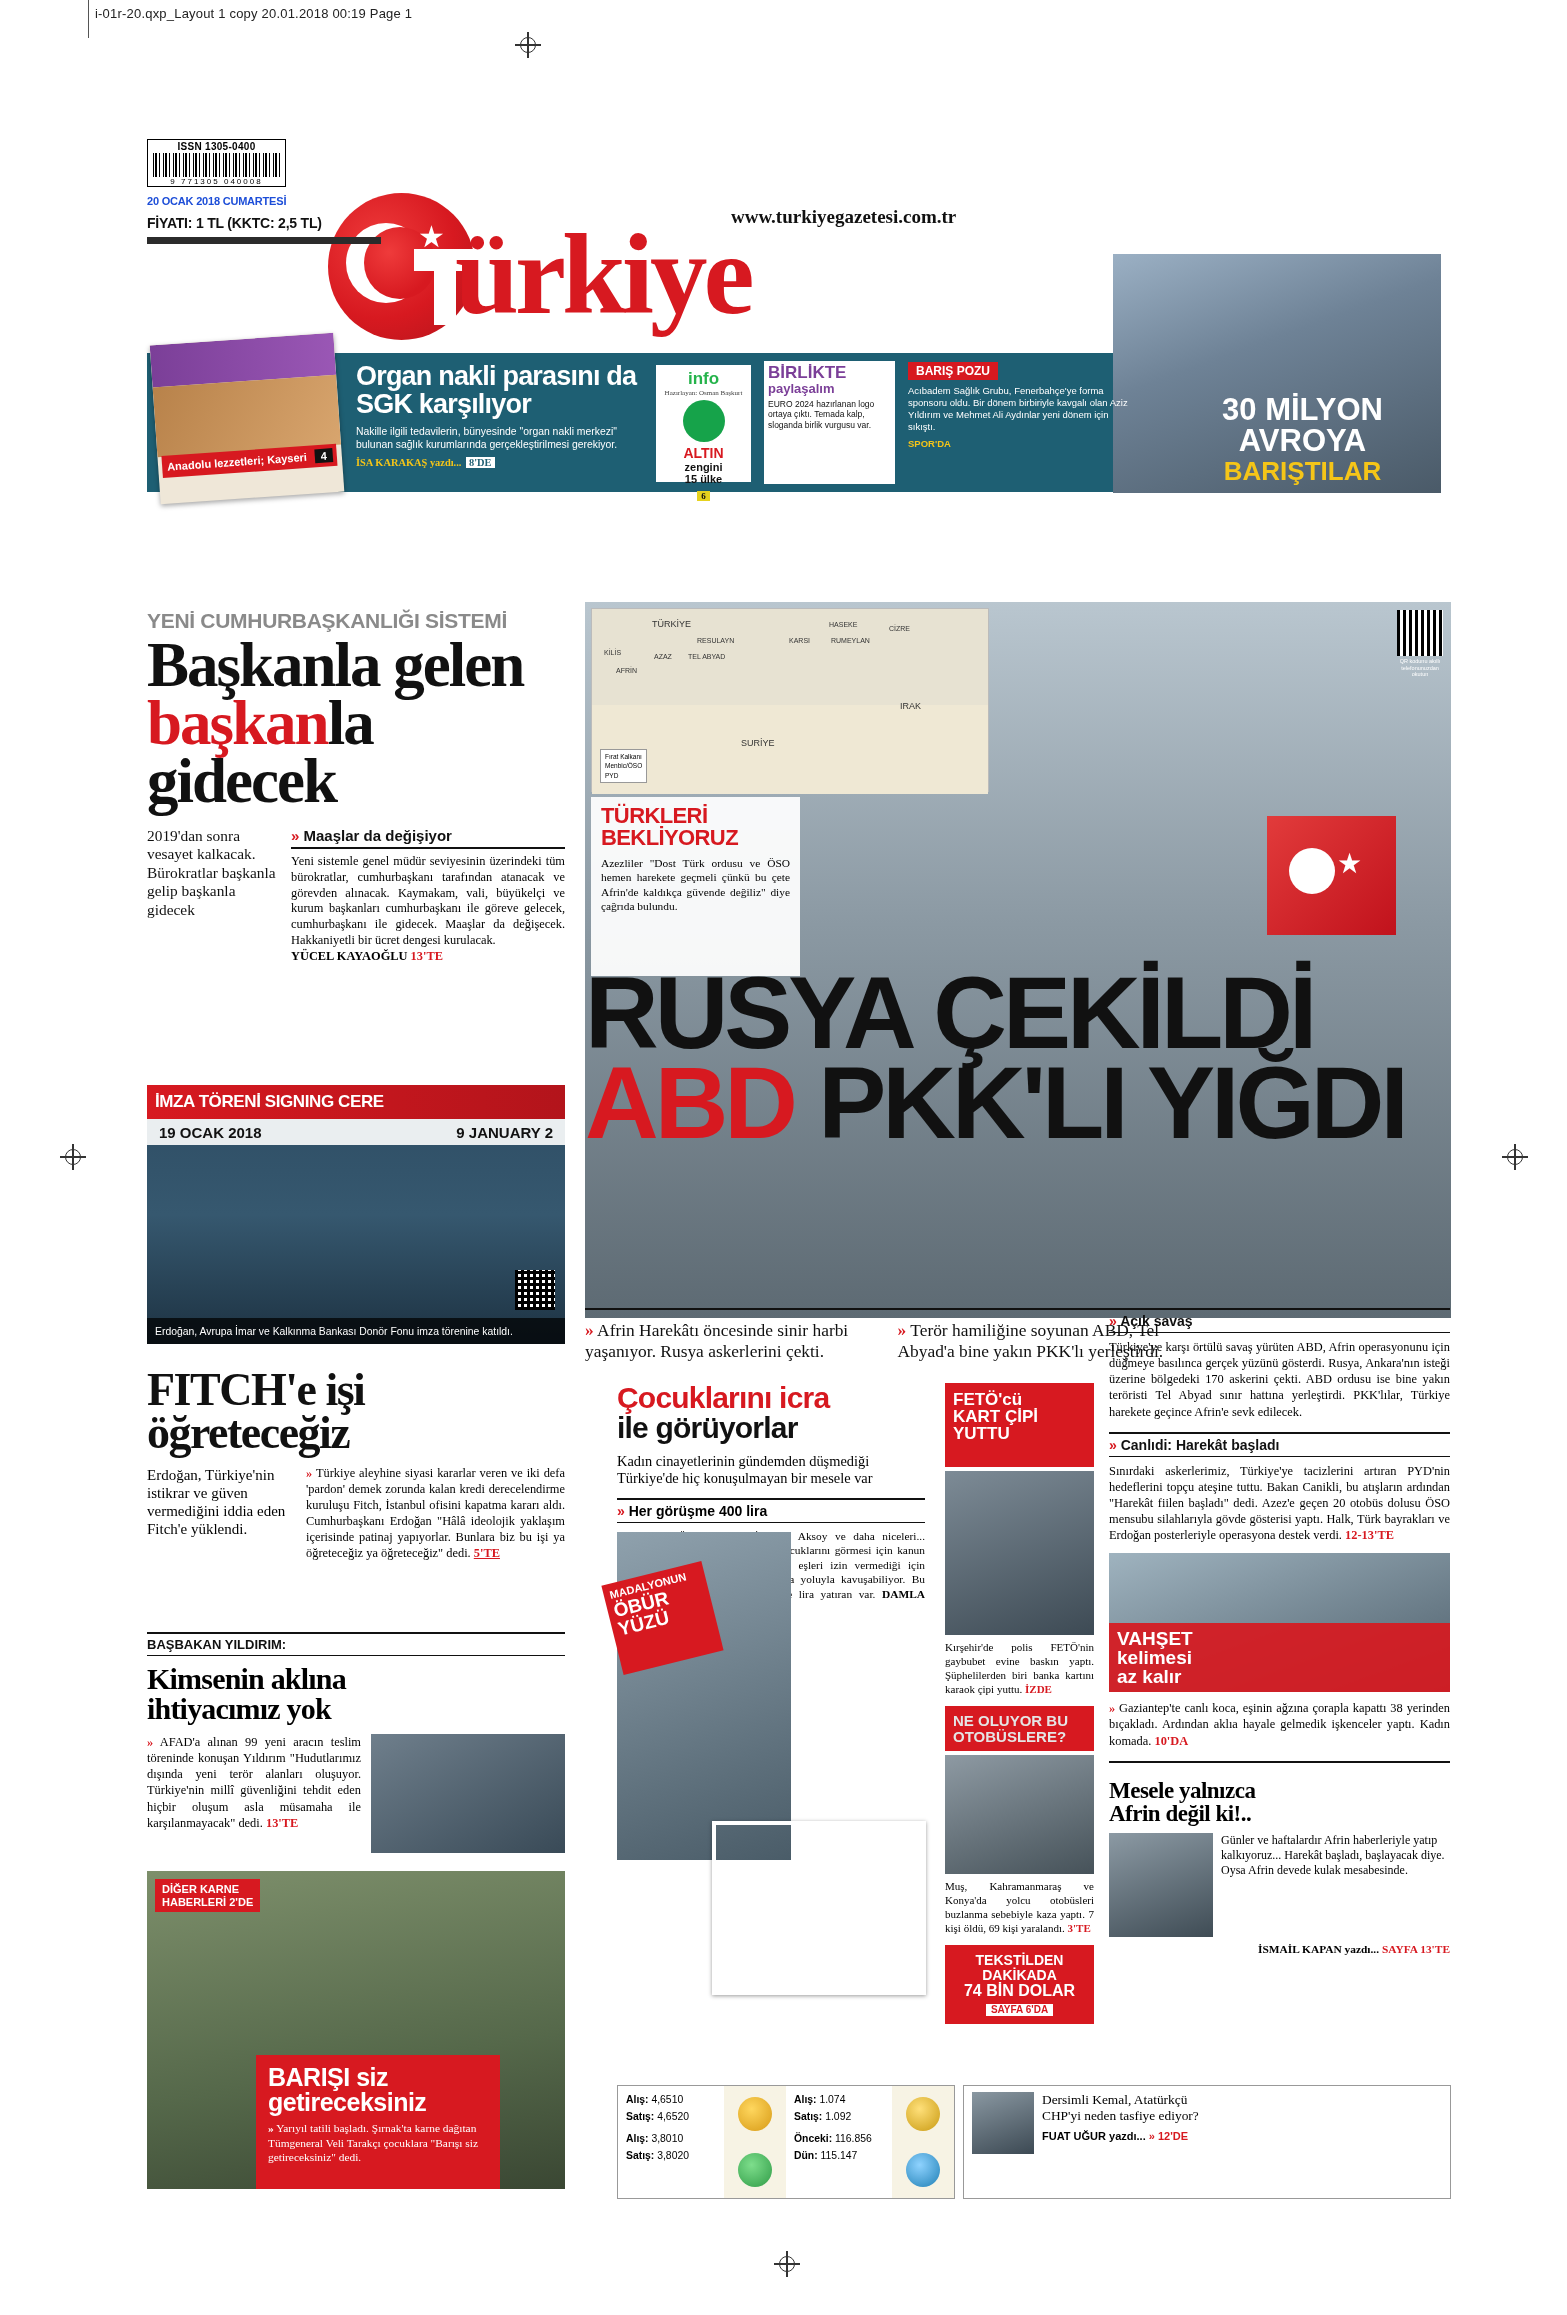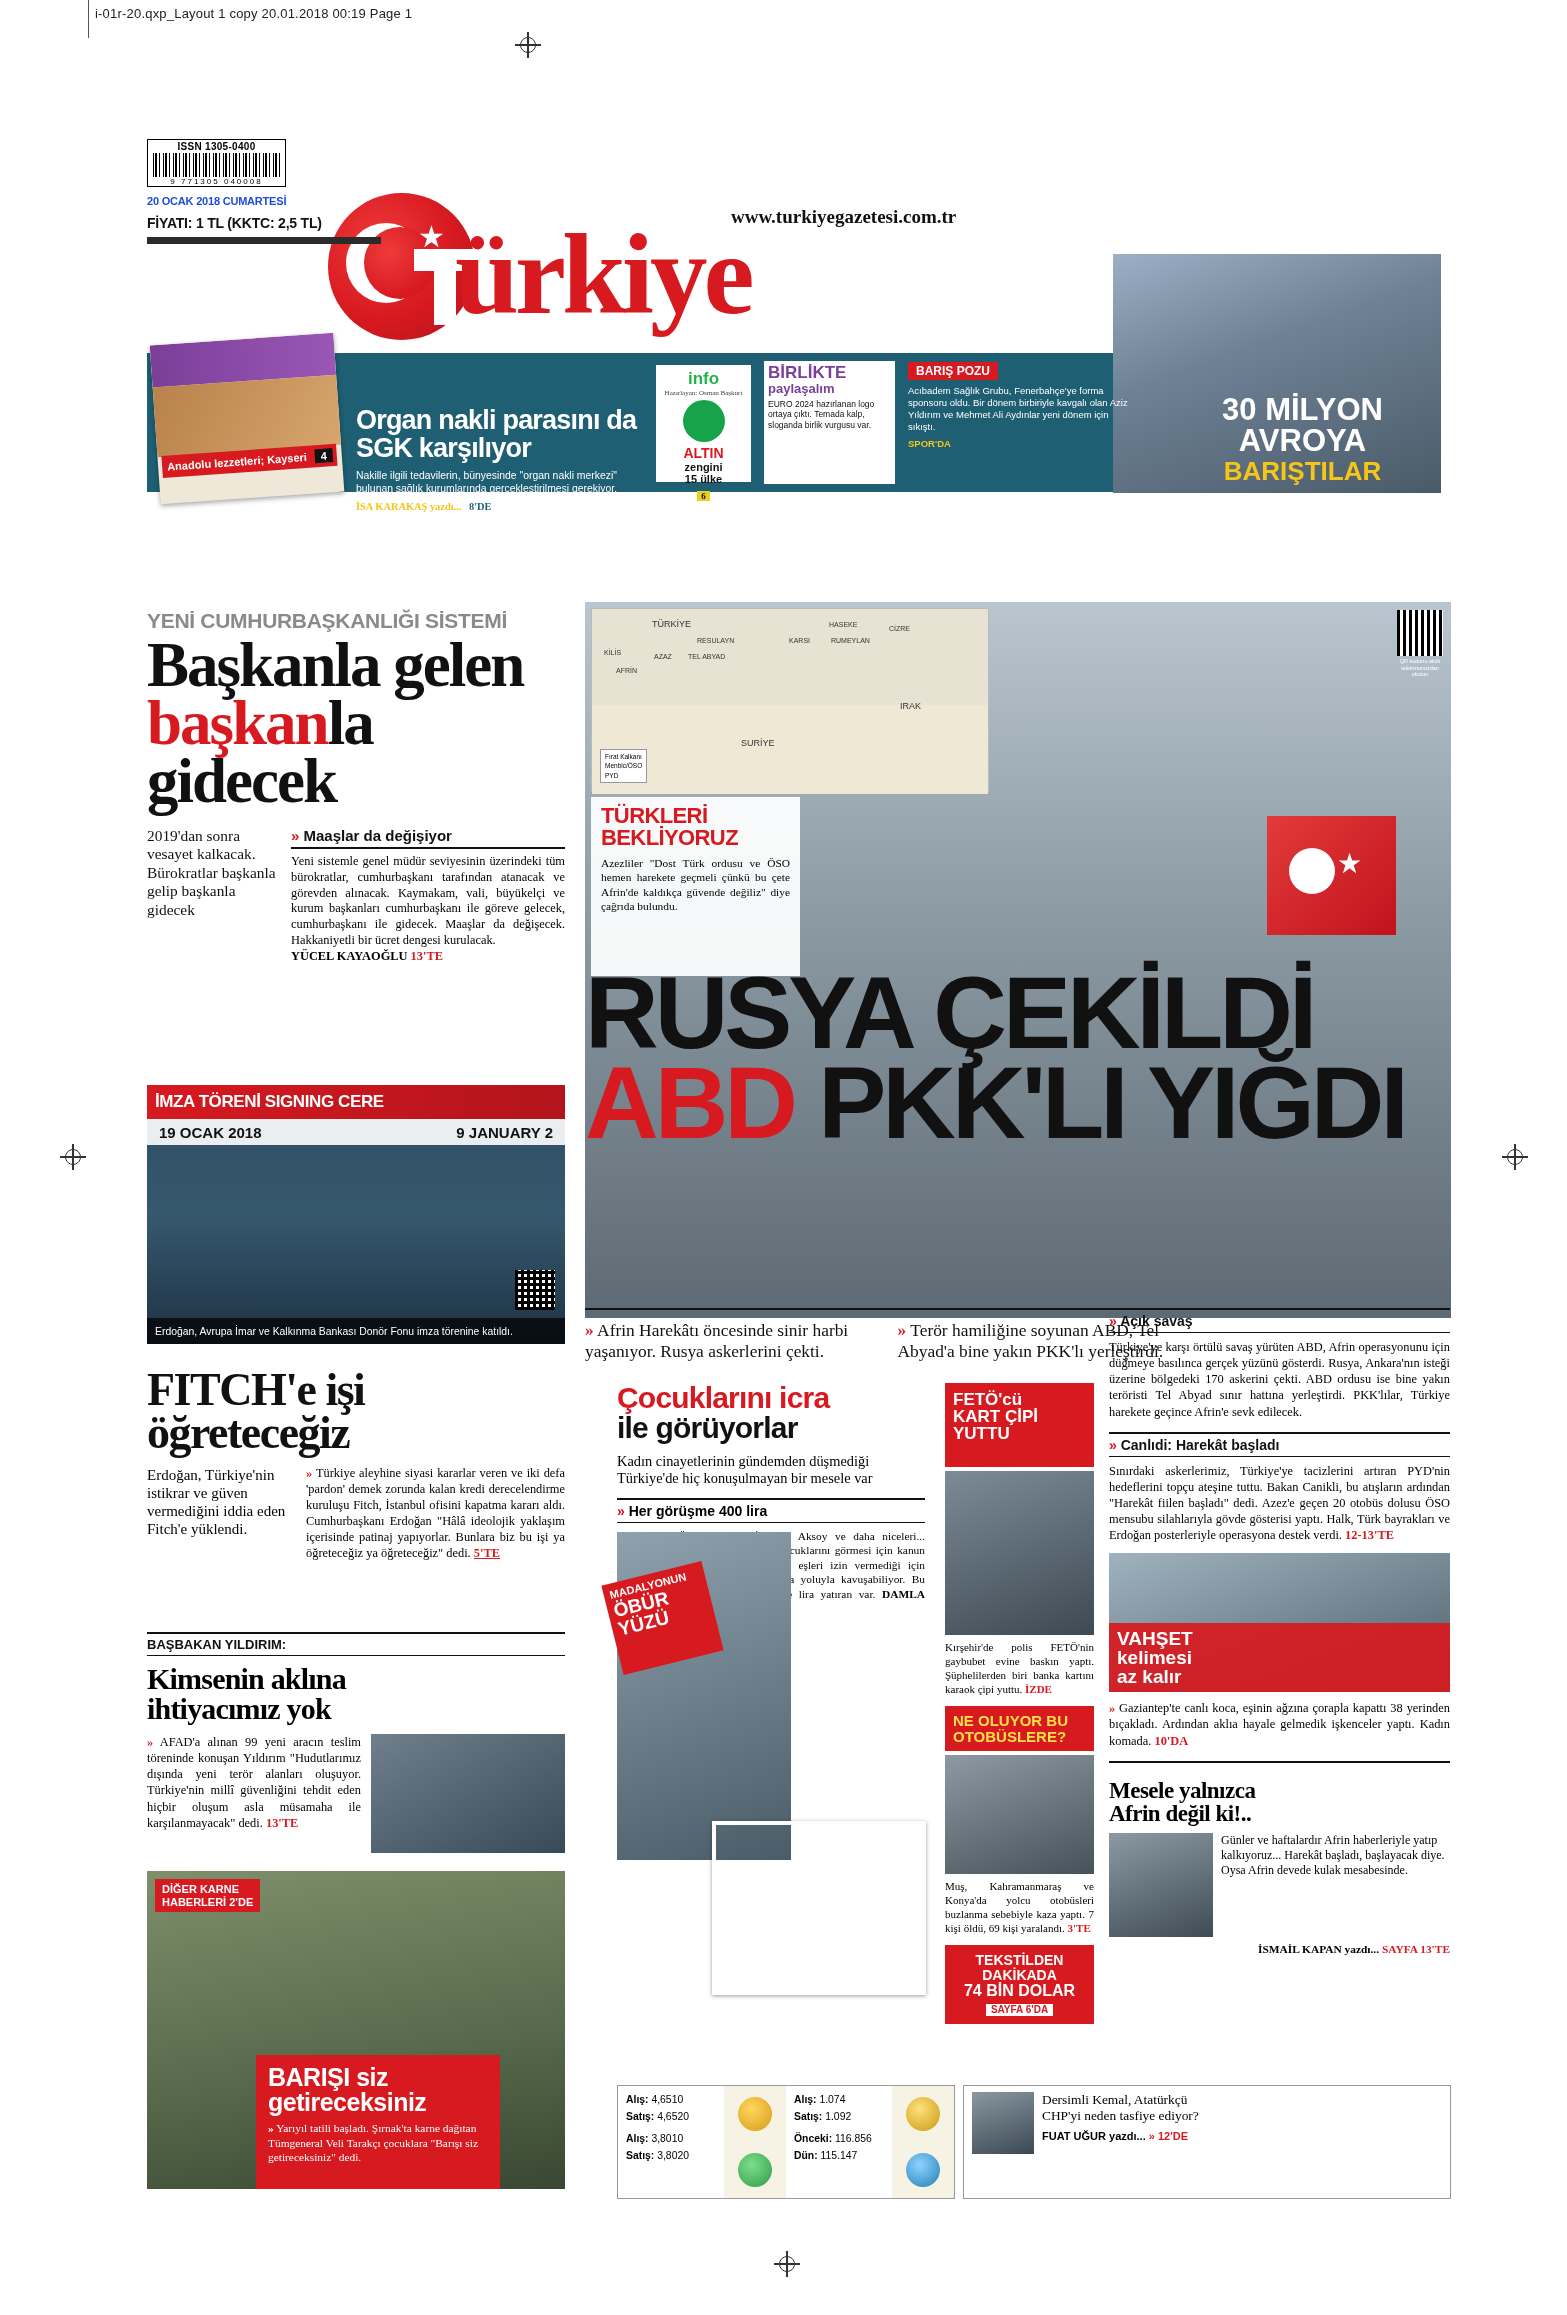--- a/index.html
+++ b/index.html
@@ -97,21 +97,21 @@
   }
   .tb-k-top{height:42px;background:linear-gradient(90deg,#7b3f98,#9a57b5);}
   .tb-k-mid{height:70px;background:linear-gradient(120deg,#b8824a,#d8a56e);}
   .tb-k-label{
     position:absolute;left:4px;bottom:26px;width:175px;height:22px;background:#d71920;
     color:#fff;font-family:"Liberation Sans",sans-serif;font-size:11px;font-weight:800;
     display:flex;align-items:center;padding-left:5px;
   }
   .tb-k-label .num{margin-left:auto;background:#111;color:#fff;padding:1px 6px;margin-right:4px;}
   .tb-organ{
-    position:absolute; left:209px; top:10px; width:289px; color:#fff;margin-top:44px;
+    position:absolute; left:209px; top:10px; width:289px; color:#fff;
   }
   .tb-organ h2{
     font-family:"Liberation Sans",sans-serif;font-size:27px;font-weight:800;line-height:1.02;
     letter-spacing:-0.8px;
   }
   .tb-organ p{
     margin-top:8px;font-family:"Liberation Sans",sans-serif;font-size:10.4px;line-height:1.22;
   }
   .tb-organ .byline{margin-top:6px;color:#f5c518;font-size:10.4px;font-weight:800;}
   .tb-organ .byline b{background:#fff;color:#1e5f73;padding:0 3px;margin-left:2px;}
@@ -347,21 +347,21 @@
     background:#d71920;color:#fff;padding:8px 8px 25px;
     font-family:"Liberation Sans",sans-serif;font-weight:800;line-height:1.0;
   }
   .feto .f1{font-size:17px;}
   .feto .f2{font-size:17px;}
   .feto .f3{font-size:17px;}
   .mid-photo{height:164px;background:linear-gradient(160deg,#7d8b96,#3d4a54);margin-top:4px;}
   .mid-text{font-family:"Liberation Serif",serif;font-size:11px;line-height:1.26;margin-top:6px;text-align:justify;}
   .mid-text .pg{color:#d71920;font-weight:800;}
   .ne-oluyor{
-    background:#d71920;color:#fde047;padding:7px 8px;margin-top:10px;
+    background:#d71920;color:#e5e5e5;padding:7px 8px;margin-top:10px;
     font-family:"Liberation Sans",sans-serif;font-size:15px;font-weight:800;line-height:1.02;
   }
   .mid-photo2{height:119px;background:linear-gradient(160deg,#8e9aa3,#465259);margin-top:4px;}
   .tekstil{
     background:#d71920;color:#fff;padding:8px;margin-top:10px;text-align:center;
     font-family:"Liberation Sans",sans-serif;font-weight:800;line-height:1.05;
   }
   .tekstil .t1{font-size:14px;}
   .tekstil .t2{font-size:14px;}
   .tekstil .t3{font-size:16px;}

